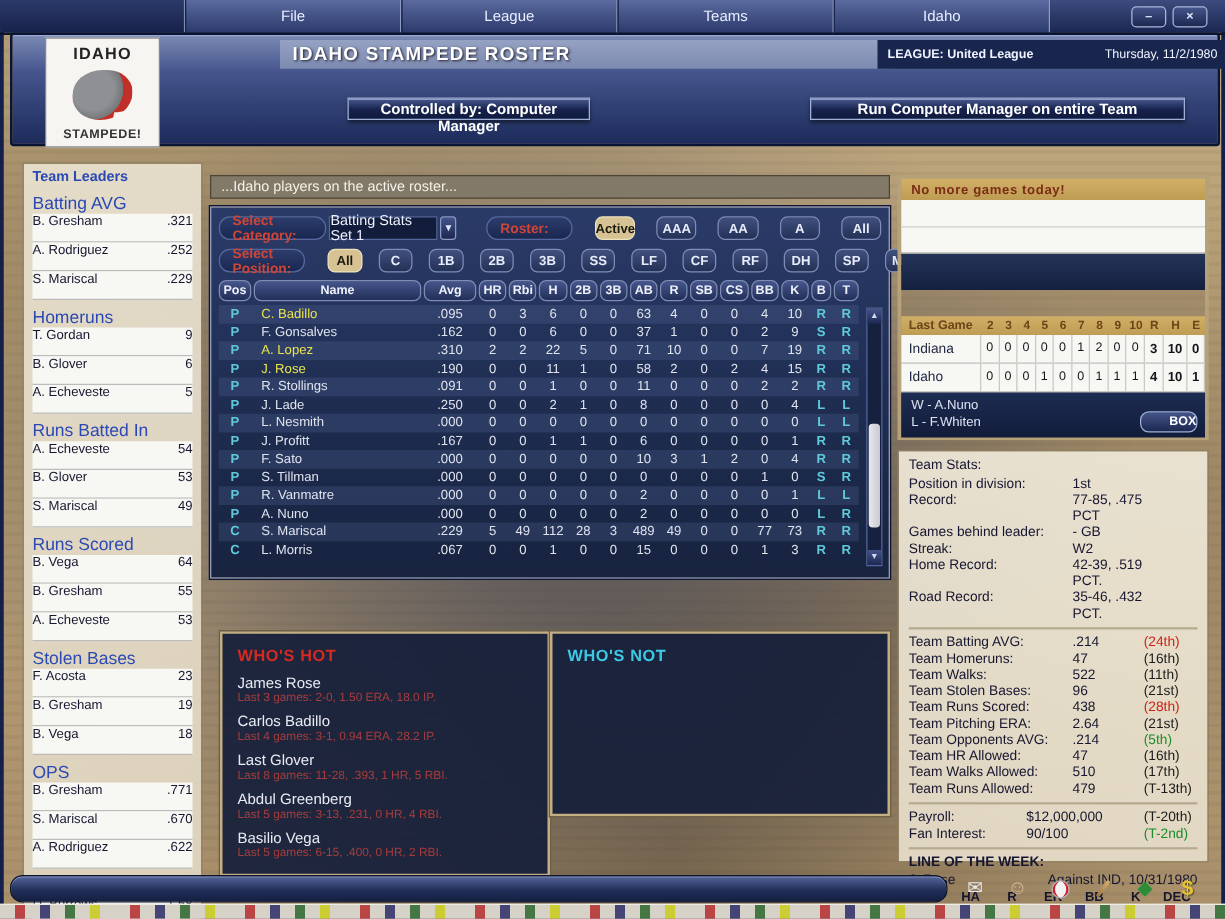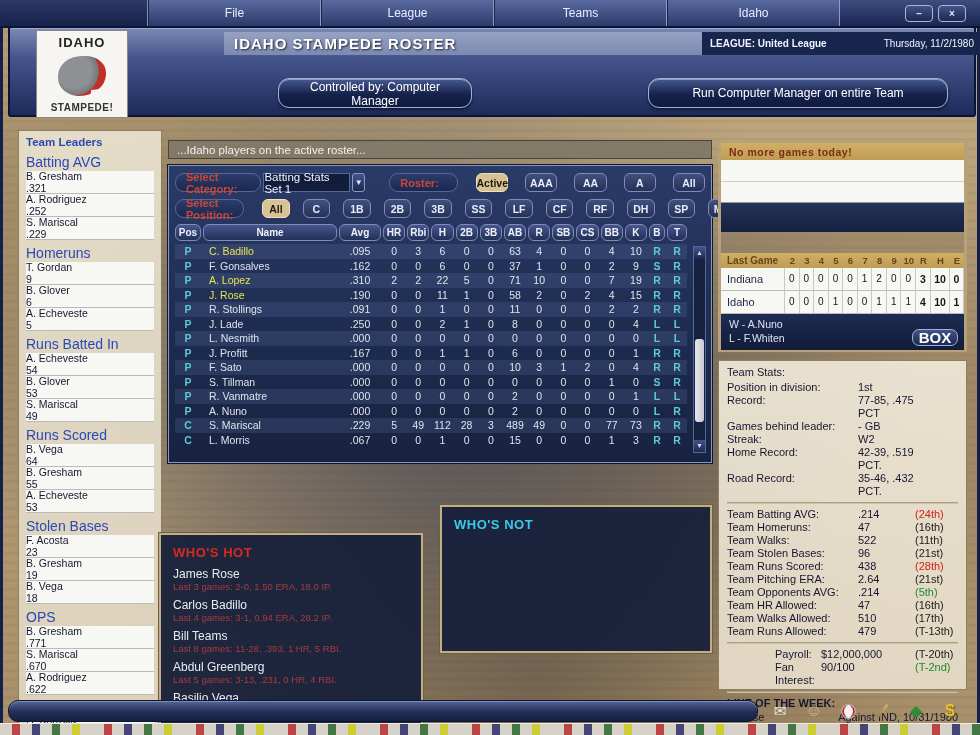--- a/index.html
+++ b/index.html
@@ -25,40 +25,40 @@
     color:#dfe6ff;font-size:10px;font-weight:bold;display:flex;align-items:center;justify-content:center;cursor:pointer;}
   
   .header-band{position:absolute;left:8px;top:26px;width:964px;height:87px;border:2px solid #0a1434;border-radius:3px;
     background:linear-gradient(#7b8ab4 0%,#45558c 34%,#1c2b5a 100%);box-shadow:inset 0 1px 0 #9aa8cf;}
   .title-strip{position:absolute;left:214px;top:4px;width:478px;height:23px;background:rgba(196,204,222,.42);
     display:flex;align-items:center;padding-left:10px;}
   .page-title{color:#fff;font-size:15px;font-weight:bold;letter-spacing:1px;text-shadow:1px 1px 2px #223;}
   .league-strip{position:absolute;left:692px;top:4px;width:264px;height:23px;background:#18264e;
     display:flex;align-items:center;justify-content:space-between;padding:0 8px;color:#f0f3ff;font-size:10px;}
   .league-strip .lg{font-weight:bold;}
-  .hdr-btn{position:absolute;height:30px;border:1px solid #9fb0d8;border-radius:11px;cursor:pointer;
-    background:linear-gradient(#47598f 0%,#16224c 55%,#101a3e 100%);color:#fff;font-size:12px;font-weight:normal;
+  .hdr-btn{position:absolute;height:18px;border:1px solid #9fb0d8;border-radius:0;cursor:pointer;
+    background:linear-gradient(#47598f 0%,#16224c 55%,#101a3e 100%);color:#fff;font-size:12px;font-weight:bold;
     font-family:"Liberation Sans",sans-serif;box-shadow:0 2px 3px rgba(0,0,0,.45), inset 0 1px 0 #8fa0c8;}
   .ctrl-btn{left:268px;top:50px;width:194px;}
   .run-btn{left:638px;top:50px;width:300px;}
   .logo-box{position:absolute;left:36px;top:30px;width:92px;height:88px;background:#f6f5f2;border:1px solid #888;
     display:flex;flex-direction:column;align-items:center;justify-content:space-between;padding:4px 2px;box-sizing:border-box;}
   .logo-top{color:#222;font-weight:bold;font-size:13px;letter-spacing:1px;}
   .logo-horse{width:48px;height:40px;border-radius:50% 42% 55% 45%;
     background:radial-gradient(circle at 34% 38%, #8e9094 0 42%, #74767a 60%, transparent 61%),
                radial-gradient(circle at 72% 30%, #c03028 0 48%, transparent 50%),
                radial-gradient(circle at 30% 80%, #c03028 0 40%, transparent 42%);}
   .logo-bottom{color:#333;font-weight:bold;font-size:10px;letter-spacing:.5px;}
   
   .sidebar{position:absolute;left:18px;top:130px;width:144px;height:726px;box-sizing:border-box;
     background:linear-gradient(rgba(238,231,214,.87),rgba(226,216,194,.87));border:1px solid #8d7f60;padding:5px 7px;}
   .sb-title{color:#2a49b4;font-size:11.5px;font-weight:bold;margin-bottom:6px;}
   .sb-sec{margin-bottom:5px;}
   .sb-sec-title{color:#2a49b4;font-size:14px;margin-bottom:1px;}
-  .sb-row{display:flex;justify-content:center;color:#161630;font-size:10.5px;line-height:12.5px;flex-direction:column;}
+  .sb-row{display:flex;justify-content:space-between;color:#161630;font-size:10.5px;line-height:12.5px;}
   
   .caption{position:absolute;left:168px;top:140px;width:544px;height:19px;background:#837968;border:1px solid #4c4435;
     box-sizing:border-box;display:flex;align-items:center;padding-left:8px;color:#f4f1e8;font-size:11.5px;}
   
   .main-panel{position:absolute;left:168px;top:165px;width:544px;height:298px;box-sizing:border-box;
     background:linear-gradient(#2b3b68 0%,#1d2b4e 60%,#17233f 100%);border:1px solid #8b97bb;outline:1px solid #0d1733;
     padding:6px 6px 0 6px;}
   .f-row{position:relative;height:21px;margin-bottom:5px;display:flex;align-items:center;}
   .f-label{background:linear-gradient(#2c3c6c,#1a2850);border:1px solid #55679c;border-radius:9px;color:#cf4536;
     font-size:11px;font-weight:bold;display:inline-flex;align-items:center;padding:0 10px;height:19px;box-sizing:border-box;}
@@ -89,21 +89,21 @@
   .vscroll{position:absolute;right:5px;top:80px;width:13px;height:207px;background:#16213f;border:1px solid #55679c;
     display:flex;flex-direction:column;box-sizing:border-box;}
   .vs-btn{height:12px;background:linear-gradient(#44548a,#1c2850);color:#cfd8f2;font-size:7px;text-align:center;
     line-height:12px;cursor:pointer;}
   .vs-track{flex:1;position:relative;}
   .vs-thumb{position:absolute;left:1px;right:1px;top:44%;height:46%;background:linear-gradient(90deg,#e8e8ec,#c8c8d2);
     border-radius:3px;cursor:grab;}
   
   .hotbox,.notbox{position:absolute;box-sizing:border-box;background:rgba(22,31,58,.93);
     border:2px solid #c3ae84;outline:1px solid #6c5f43;padding:10px 12px;}
-  .hotbox{left:159px;top:505px;width:264px;height:196px;margin-top:28px;}
+  .hotbox{left:176px;top:505px;width:264px;height:196px;}
   .notbox{left:440px;top:505px;width:272px;height:148px;}
   .hot-title{color:#d42a20;font-size:13px;font-weight:bold;letter-spacing:.5px;margin-bottom:8px;}
   .not-title{color:#3cc9e6;font-size:13px;font-weight:bold;letter-spacing:.5px;}
   .hot-entry{margin-bottom:7px;}
   .hot-name{color:#e9ebf4;font-size:12px;line-height:13px;}
   .hot-detail{color:#a63c3c;font-size:9.5px;line-height:11px;}
   
   .game-panel{position:absolute;left:718px;top:140px;width:249px;height:212px;box-sizing:border-box;
     border:3px solid #b6a179;background:linear-gradient(rgba(150,130,100,.35),rgba(120,105,85,.35));}
   .gp-header{height:17px;background:linear-gradient(#d2af66,#bf9c54);color:#7c2c16;font-size:10.5px;font-weight:bold;
@@ -116,28 +116,28 @@
   .sb-header{height:15px;background:linear-gradient(#d2af66,#bf9c54);}
   .sb-hcell{font-size:9.5px;color:#6b4418;text-align:center;line-height:15px;font-weight:bold;}
   .sb-hdr-holder span:nth-of-type(1){text-align:left;padding-left:6px;font-size:10px;}
   .sb-row{height:22px;background:#f7f7f3;border-bottom:1px solid #bbb;}
   .sb-cell{font-size:10px;color:#15151c;text-align:center;line-height:22px;border-right:1px solid #c9c9c2;}
   .sb-team{text-align:left;padding-left:6px;color:#1d2440;font-size:11px;}
   .sb-rhe{font-weight:bold;font-size:10.5px;}
   .gp-footer{height:36px;background:linear-gradient(#1d2c52,#121c3a);position:relative;padding:3px 0 0 8px;box-sizing:border-box;}
   .gp-w,.gp-l{color:#dde3f2;font-size:10.5px;line-height:14px;}
   .box-btn{position:absolute;right:6px;bottom:4px;width:44px;height:15px;background:linear-gradient(#44548a,#1c2850);
-    border:1px solid #9fb0d8;border-radius:7px;color:#fff;font-size:15px;font-weight:bold;text-align:center;
+    border:1px solid #9fb0d8;border-radius:7px;color:#fff;font-size:10px;font-weight:bold;text-align:right;
     line-height:15px;cursor:pointer;margin-left:11px;}
   
   .stats-panel{position:absolute;left:718px;top:360px;width:249px;height:330px;box-sizing:border-box;
     background:linear-gradient(rgba(240,233,217,.92),rgba(230,221,201,.92));border:1px solid #8d7f60;padding:5px 8px;}
   .ts-title{color:#161630;font-size:11px;margin-bottom:3px;}
   .ts-row{display:grid;grid-template-columns:131px 57px auto;font-size:11px;color:#161630;line-height:13px;}
-  .ts-money .ts-label{grid-column:auto;margin-left:48px;}
+  .ts-money .ts-label{grid-column:auto;}
   .ts-money{grid-template-columns:94px 94px auto;}
   .ts-rank{color:#1c1c1c;}
   .rk-red{color:#cc2418;}
   .rk-green{color:#1d8c2c;}
   .ts-div{height:2px;margin:4px 0;background:linear-gradient(#9a8f73,#ddd3bc);}
   .low-title{color:#161630;font-size:11px;font-weight:bold;margin-bottom:2px;}
   .low-player{display:flex;justify-content:space-between;font-size:11px;color:#161630;margin-bottom:2px;}
   .low-grid{display:grid;grid-template-columns:repeat(7,1fr);}
   .low-col{display:flex;flex-direction:column;align-items:center;}
   .low-h{font-size:10.5px;font-weight:bold;color:#161630;line-height:13px;}
@@ -632,21 +632,21 @@
 
     <div class="hot-entry">
           <div class="hot-name">James Rose</div>
           <div class="hot-detail">Last 3 games: 2-0, 1.50 ERA, 18.0 IP.</div>
         </div>
         <div class="hot-entry">
           <div class="hot-name">Carlos Badillo</div>
           <div class="hot-detail">Last 4 games: 3-1, 0.94 ERA, 28.2 IP.</div>
         </div>
         <div class="hot-entry">
-          <div class="hot-name">Bill Teams</div>
+          <div class="hot-name">Last Glover</div>
           <div class="hot-detail">Last 8 games: 11-28, .393, 1 HR, 5 RBI.</div>
         </div>
         <div class="hot-entry">
           <div class="hot-name">Abdul Greenberg</div>
           <div class="hot-detail">Last 5 games: 3-13, .231, 0 HR, 4 RBI.</div>
         </div>
         <div class="hot-entry">
           <div class="hot-name">Basilio Vega</div>
           <div class="hot-detail">Last 5 games: 6-15, .400, 0 HR, 2 RBI.</div>
         </div>

